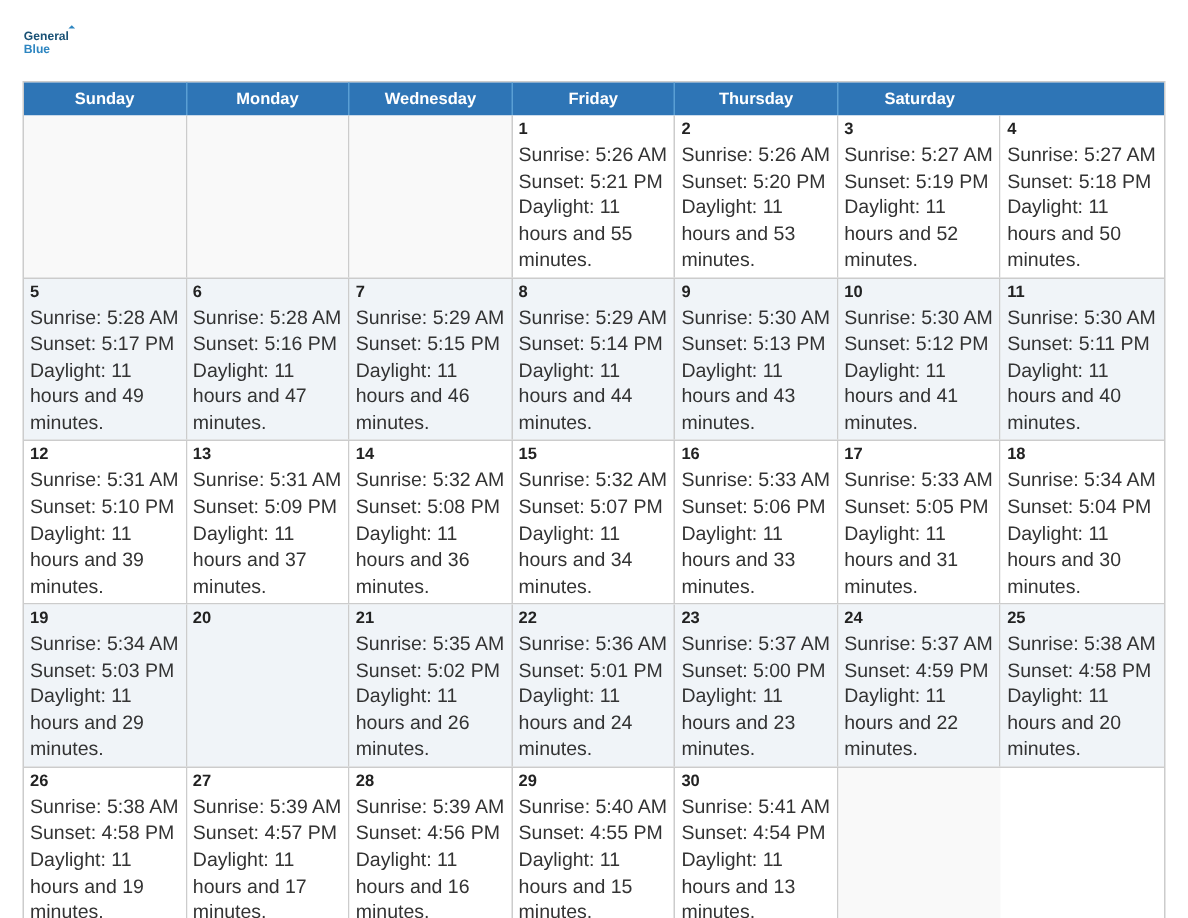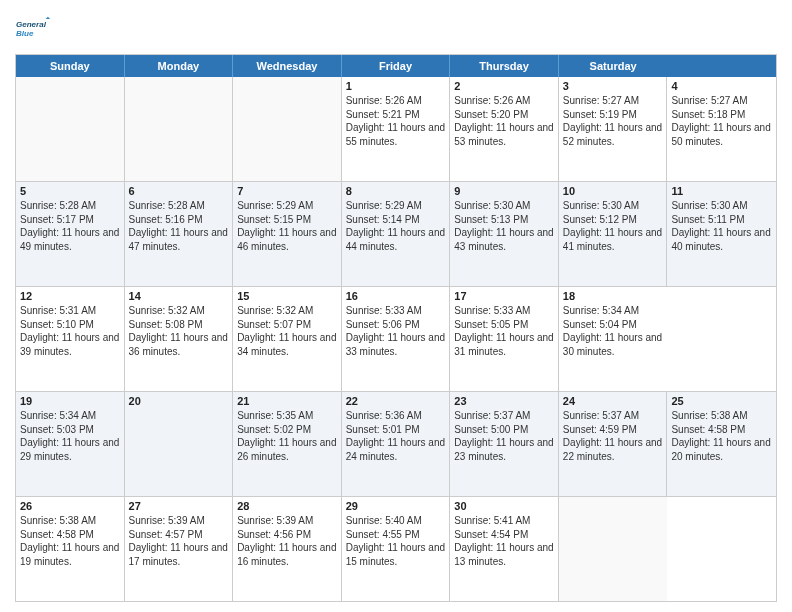--- a/index.html
+++ b/index.html
@@ -20,21 +20,20 @@
     .header {
       display: flex;
       justify-content: space-between;
       align-items: flex-start;
       margin-bottom: 8px;
     }
     .logo {
       display: flex;
       align-items: flex-start;
       gap: 4px;
-      font-style: italic;
     }
     .title-block {
       text-align: right;
     }
     .month-title {
       font-size: 32px;
       font-weight: bold;
       color: #222;
       line-height: 1.1;
     }
@@ -85,21 +84,21 @@
     }
     .cal-cell:last-child { border-right: none; }
     .cal-cell.shaded { background: #f0f4f8; }
     .day-number {
       font-size: 11px;
       font-weight: bold;
       color: #222;
       margin-bottom: 2px;
     }
     .cell-info {
-      font-size: 10px;
+      font-size: 13px;
       color: #333;
       line-height: 1.35;
     }
     .empty-cell { background: #f9f9f9; }
   </style>
 </head>
 <body>
 
 <div class="page">
   <div class="header">
@@ -212,20 +211,27 @@
         </div>
         <div class="cal-row">
           <div class="cal-cell">
             <div class="day-number">12</div>
             <div class="cell-info">Sunrise: 5:31 AM
 Sunset: 5:10 PM
 Daylight: 11 hours
 and 39 minutes.</div>
           </div>
           <div class="cal-cell">
+            <div class="day-number">13</div>
+            <div class="cell-info">Sunrise: 5:31 AM
+Sunset: 5:09 PM
+Daylight: 11 hours
+and 37 minutes.</div>
+          </div>
+          <div class="cal-cell">
             <div class="day-number">14</div>
             <div class="cell-info">Sunrise: 5:32 AM
 Sunset: 5:08 PM
 Daylight: 11 hours
 and 36 minutes.</div>
           </div>
           <div class="cal-cell">
             <div class="day-number">15</div>
             <div class="cell-info">Sunrise: 5:32 AM
 Sunset: 5:07 PM

